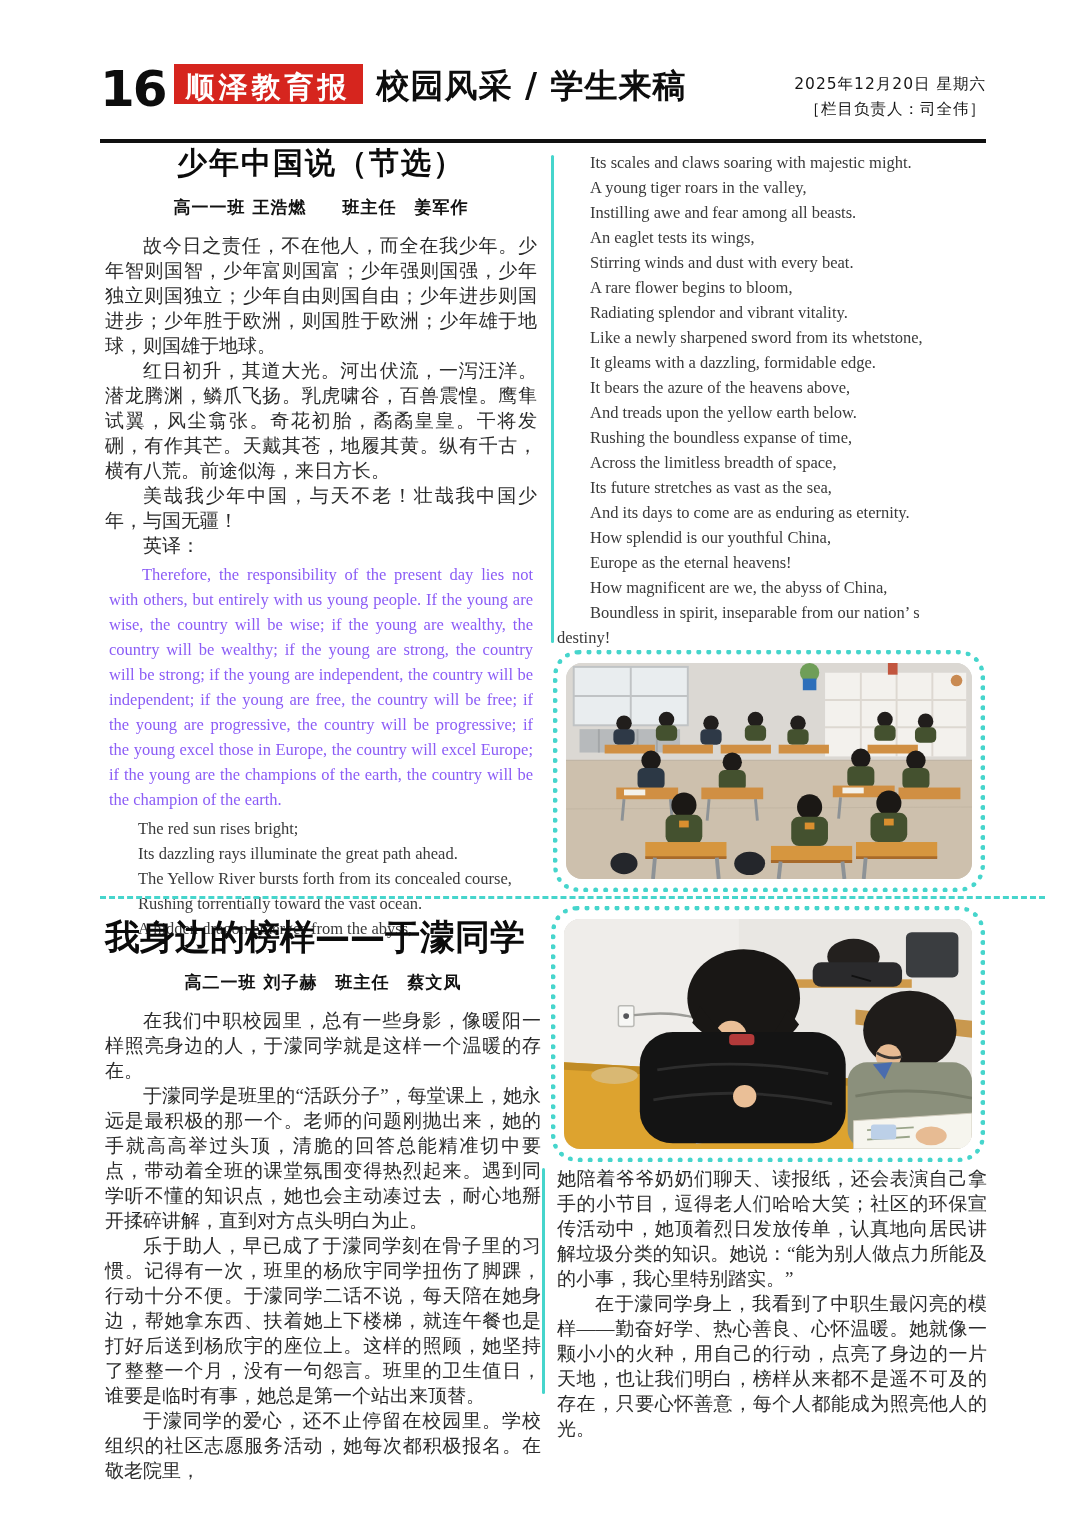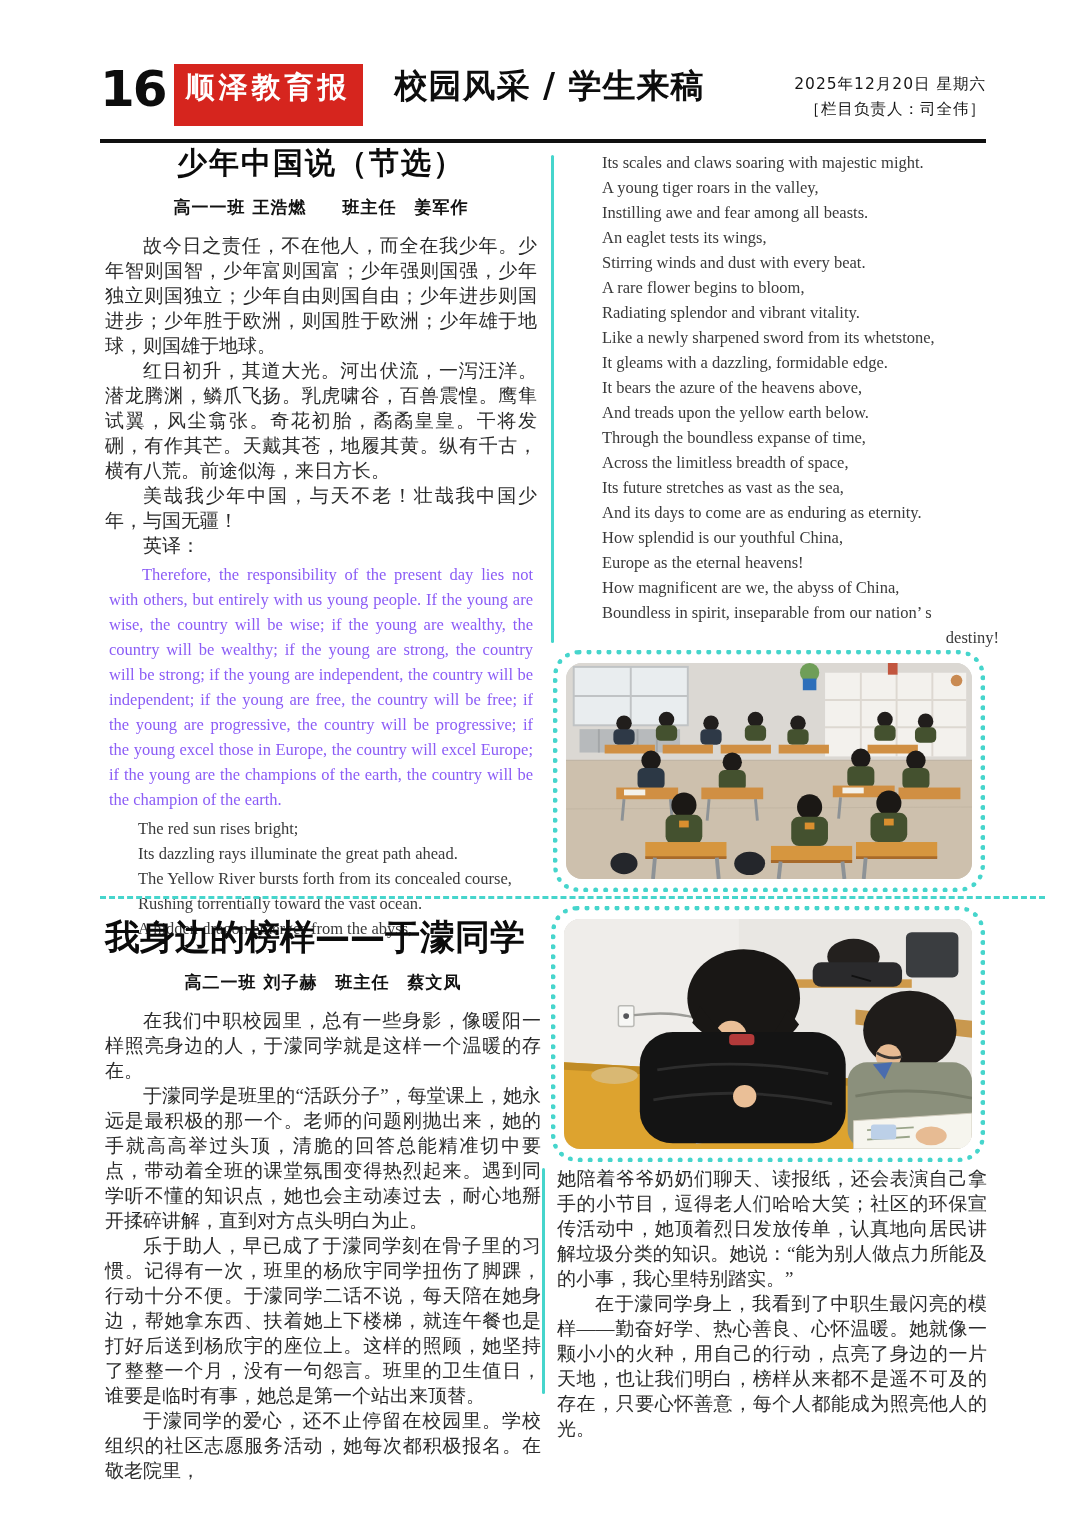--- a/index.html
+++ b/index.html
@@ -5,42 +5,42 @@
   html,body{margin:0;padding:0;background:#9a9a9a;}
   .page{position:relative;width:1080px;height:1527px;margin:0 auto;background:#ffffff;overflow:hidden;
         font-family:"Liberation Serif","DejaVu Serif",serif;color:#262626;}
   .abs{position:absolute;}
 
   
   .hdr{left:100px;top:64px;width:886px;display:flex;align-items:flex-start;}
   .pageno{font-family:"DejaVu Sans","Liberation Sans",sans-serif;font-weight:bold;font-size:50px;
           line-height:1;color:#0d0d0d;letter-spacing:-2px;}
   .brand{margin-left:8px;background:#d6251e;color:#fff;font-family:"DejaVu Sans","Liberation Sans",sans-serif;
-         font-weight:bold;font-size:29px;line-height:1;padding:9px 12px 24px;letter-spacing:4px;}
-  .sect{margin-left:32px;font-family:"DejaVu Sans","Liberation Sans",sans-serif;font-weight:bold;
+         font-weight:bold;font-size:29px;line-height:1;padding:9px 12px 2px;letter-spacing:4px;}
+  .sect{margin-left:14px;font-family:"DejaVu Sans","Liberation Sans",sans-serif;font-weight:bold;
         font-size:33px;color:#0d0d0d;letter-spacing:1px;white-space:nowrap;}
   .dateblk{margin-left:auto;text-align:right;font-family:"DejaVu Sans","Liberation Sans",sans-serif;
            font-size:15.5px;color:#151515;line-height:1.6;letter-spacing:1px;margin-top:8px;}
   .rule{left:100px;top:139px;width:886px;height:4px;background:#101010;}
 
   
   .t1{font-family:"DejaVu Sans","Liberation Sans",sans-serif;font-weight:bold;font-size:30px;color:#0b0b0b;
       text-align:center;margin:0 0 12px;letter-spacing:2px;}
   .t2{font-family:"DejaVu Sans","Liberation Sans",sans-serif;font-weight:bold;font-size:35px;color:#0b0b0b;
       margin:2px 0 10px;letter-spacing:0px;white-space:nowrap;}
   .byline{font-family:"DejaVu Sans","Liberation Sans",sans-serif;font-weight:bold;font-size:17px;color:#111;
           text-align:center;margin:0 0 14px;letter-spacing:1px;}
   p.cn{font-size:19px;line-height:25px;margin:0;text-indent:2em;text-align:justify;color:#2b2b2b;}
   p.en{font-size:16.5px;line-height:25px;margin:4px;text-indent:2em;text-align:justify;color:#8b5cf6;}
   .pline{font-size:16.5px;line-height:25px;margin:0;padding-left:2em;color:#3a3a3a;}
-  .pline.flush{padding-left:0;text-align:right;}
+  .pline.flush{padding-left:0;}
   p.cn.noindent{text-indent:0;}
 
   .col1{left:105px;top:143px;width:432px;}
-  .col2{left:569px;top:150px;width:430px;}
+  .col2{left:557px;top:150px;width:430px;}
   .col3{left:105px;top:912px;width:436px;}
   .col4{left:557px;top:1166px;width:430px;}
 
   .vline{width:3px;background:#46d5cc;border-radius:2px;}
   .vline1{left:551px;top:155px;height:488px;}
   .vline2{left:542px;top:1168px;height:226px;}
   .dashsep{left:100px;top:896px;width:945px;height:0;border-top:3px dashed #46d5cc;}
 
   .photo-frame{border:5px dotted #46d5cc;border-radius:26px;padding:8px;background:#fff;box-sizing:border-box;}
   .photo1{left:553px;top:650px;width:432px;height:242px;}
@@ -86,21 +86,21 @@
     <p class="pline">A young tiger roars in the valley,</p>
     <p class="pline">Instilling awe and fear among all beasts.</p>
     <p class="pline">An eaglet tests its wings,</p>
     <p class="pline">Stirring winds and dust with every beat.</p>
     <p class="pline">A rare flower begins to bloom,</p>
     <p class="pline">Radiating splendor and vibrant vitality.</p>
     <p class="pline">Like a newly sharpened sword from its whetstone,</p>
     <p class="pline">It gleams with a dazzling, formidable edge.</p>
     <p class="pline">It bears the azure of the heavens above,</p>
     <p class="pline">And treads upon the yellow earth below.</p>
-    <p class="pline">Through the boundless expanse of time,</p>
+    <p class="pline">Rushing the boundless expanse of time,</p>
     <p class="pline">Across the limitless breadth of space,</p>
     <p class="pline">Its future stretches as vast as the sea,</p>
     <p class="pline">And its days to come are as enduring as eternity.</p>
     <p class="pline">How splendid is our youthful China,</p>
     <p class="pline">Europe as the eternal heavens!</p>
     <p class="pline">How magnificent are we, the abyss of China,</p>
     <p class="pline">Boundless in spirit, inseparable from our nation’ s</p>
     <p class="pline flush">destiny!</p>
   </section>
 

